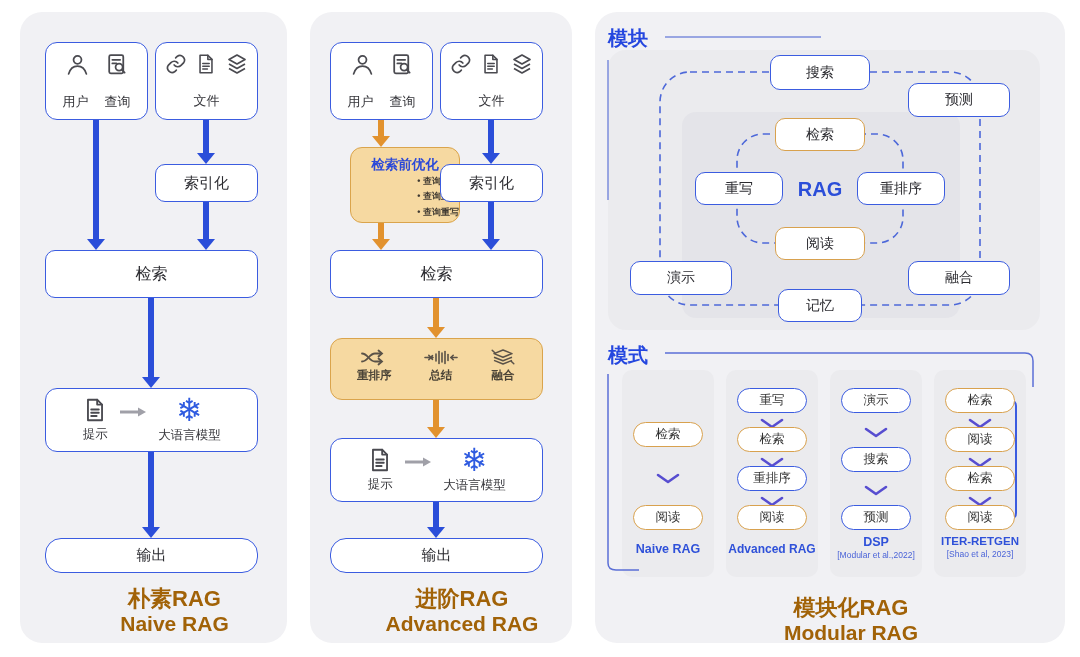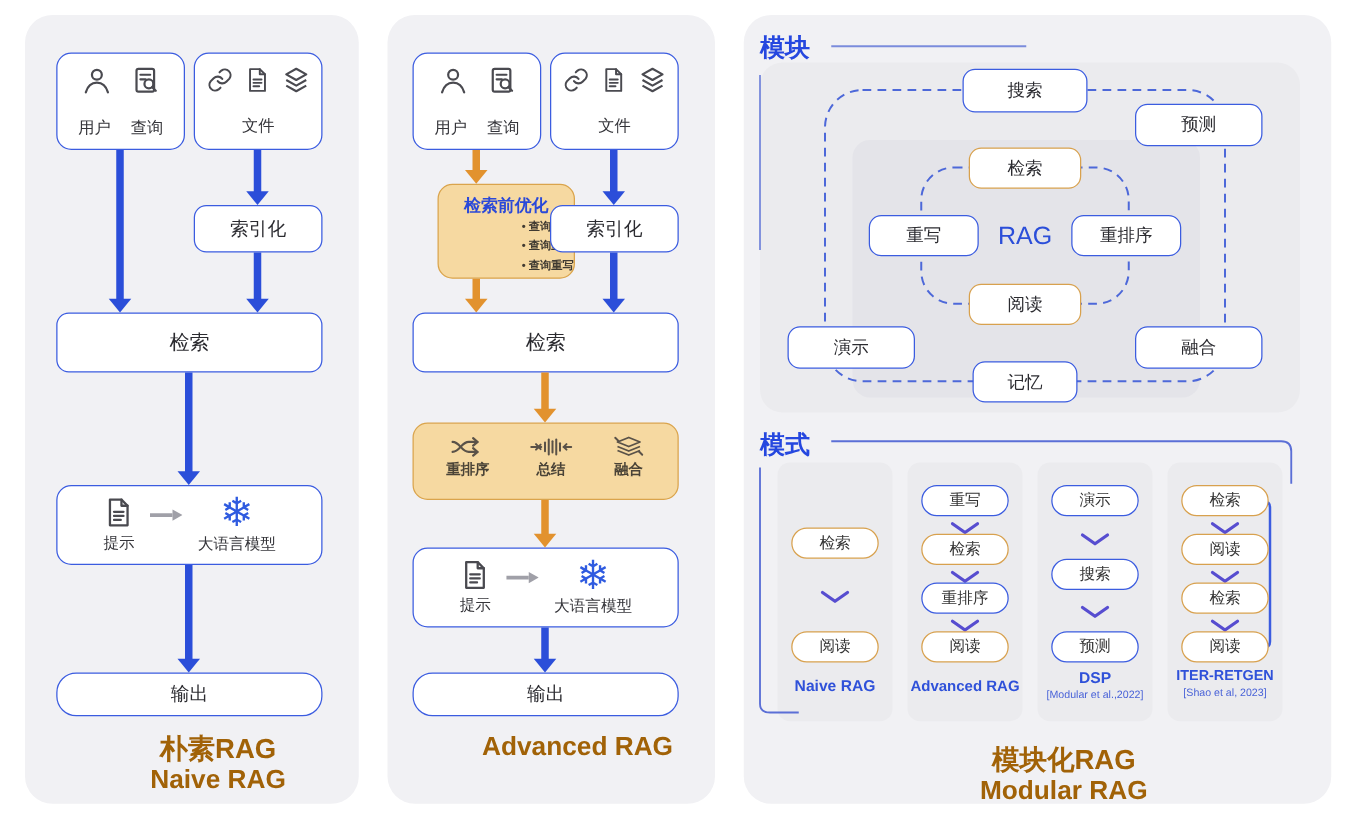--- a/index.html
+++ b/index.html
@@ -270,20 +270,21 @@
       <div class="llm-item">
         <span class="snow">❄</span>
         <span>大语言模型</span>
       </div>
     </div>
     <div class="arr blue" style="left:117px; top:490px; height:36px;"></div>
     <div class="node" style="left:20px; top:526px; width:213px; height:35px; border-radius:16px;">
         <span>输出</span>
       </div>
     <div class="flowlabel" style="top:574px;">
+      <div class="zh">进阶RAG</div>
         <div class="en">Advanced RAG</div>
     </div>
   </section>
 
   <section class="panel" style="left:595px; top:12px; width:470px; height:631px;">
 
     <svg style="position:absolute; left:0; top:0; z-index:1;" width="470" height="631">
       <path d="M70 25 H226" stroke="#7b8cdc" stroke-width="1.5" fill="none"></path>
       <path d="M13 48 V188" stroke="#7b8cdc" stroke-width="1.5" fill="none"></path>
       <path d="M70 341 H430 Q438 341 438 349 V375" stroke="#5b6fd6" stroke-width="1.5" fill="none"></path>
@@ -303,21 +304,21 @@
         </div>
       <div class="mod" style="left:300px; top:33px; width:102px; height:34px;">
           <span>预测</span>
         </div>
       <div class="mod orangeb" style="left:167px; top:68px; width:90px; height:33px;">
           <span>检索</span>
         </div>
       <div class="mod" style="left:87px;  top:122px; width:88px; height:33px;">
           <span>重写</span>
         </div>
-      <div style="position:absolute; left:187px; top:126px; width:50px; height:26px; display:flex; align-items:center; justify-content:center; font-size:20px; font-weight:normal; color:#2b4ed9; z-index:3;">RAG</div>
+      <div style="position:absolute; left:187px; top:126px; width:50px; height:26px; display:flex; align-items:center; justify-content:center; font-size:20px; font-weight:bold; color:#2b4ed9; z-index:3;">RAG</div>
       <div class="mod" style="left:249px; top:122px; width:88px; height:33px;">
           <span>重排序</span>
         </div>
       <div class="mod orangeb" style="left:167px; top:177px; width:90px; height:33px;">
           <span>阅读</span>
         </div>
       <div class="mod" style="left:22px;  top:211px; width:102px; height:34px;">
           <span>演示</span>
         </div>
       <div class="mod" style="left:300px; top:211px; width:102px; height:34px;">

